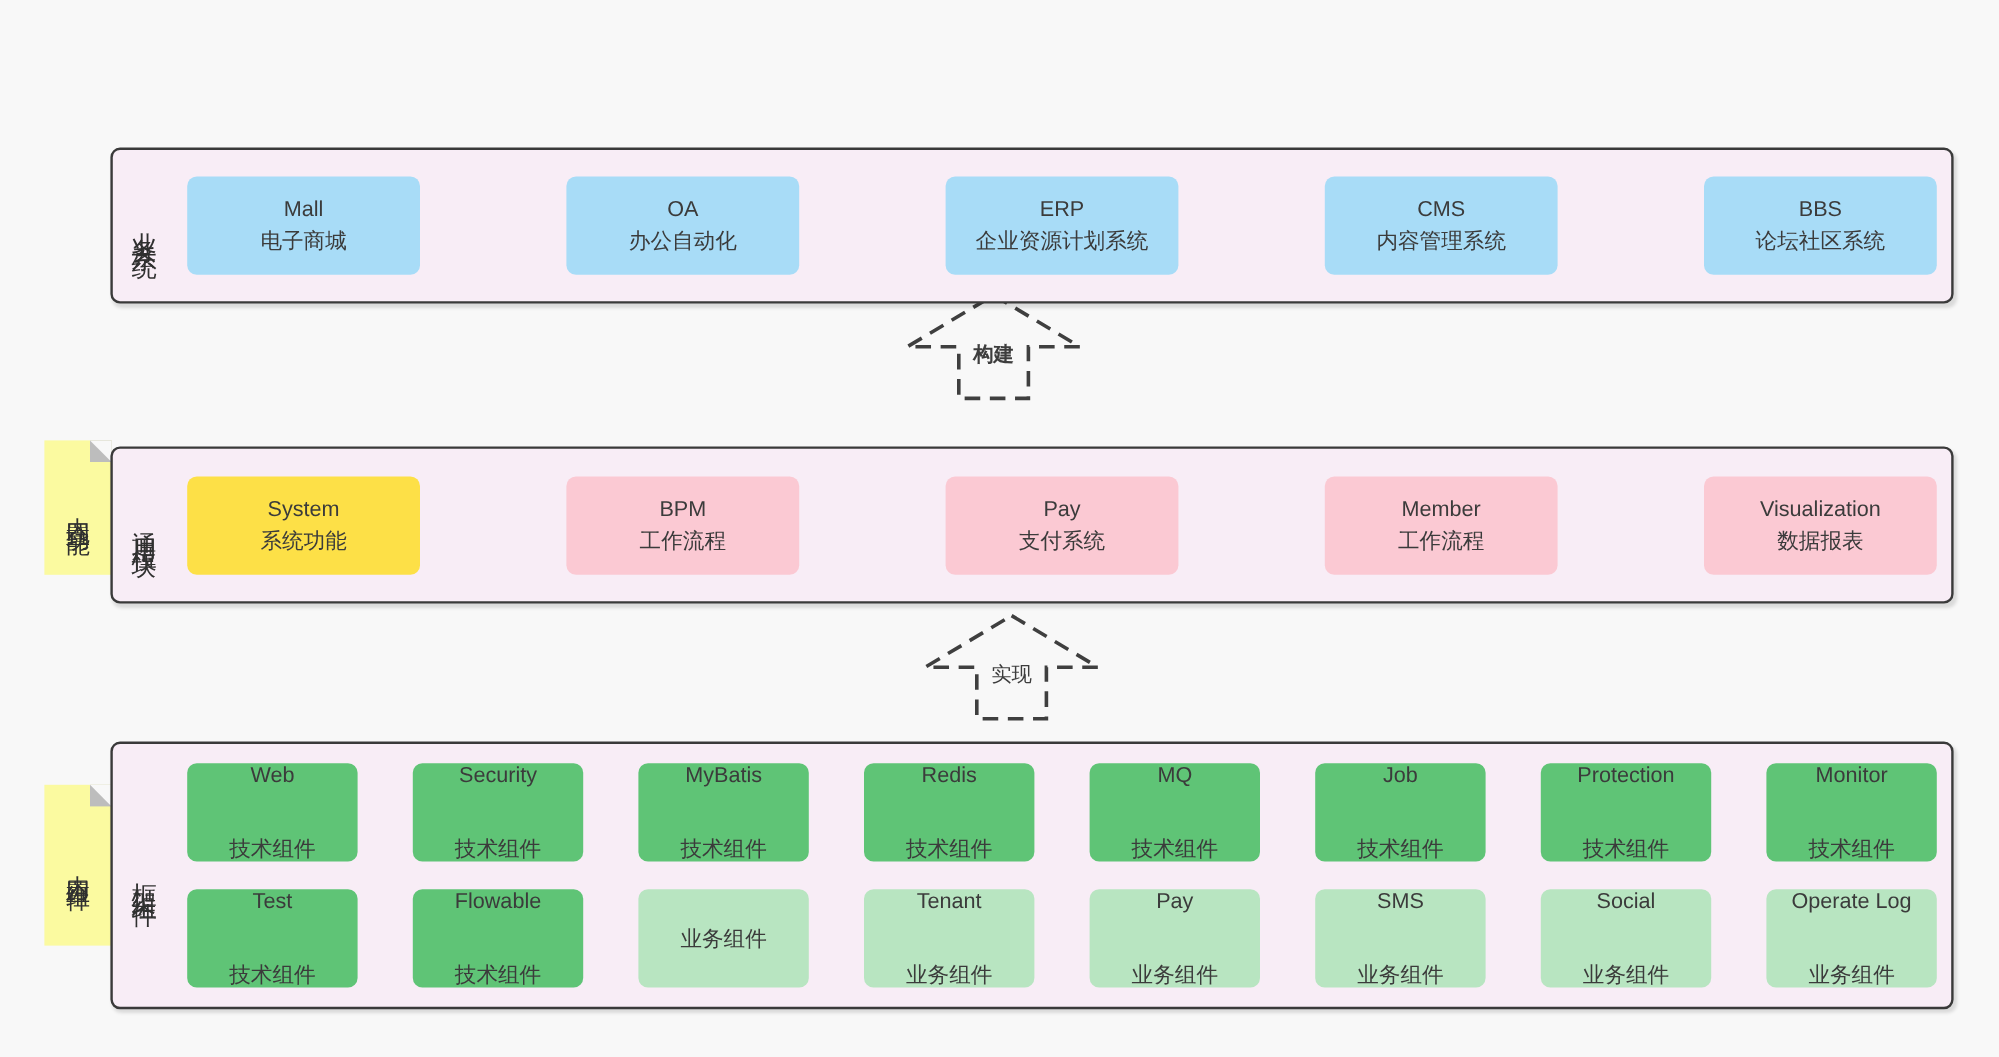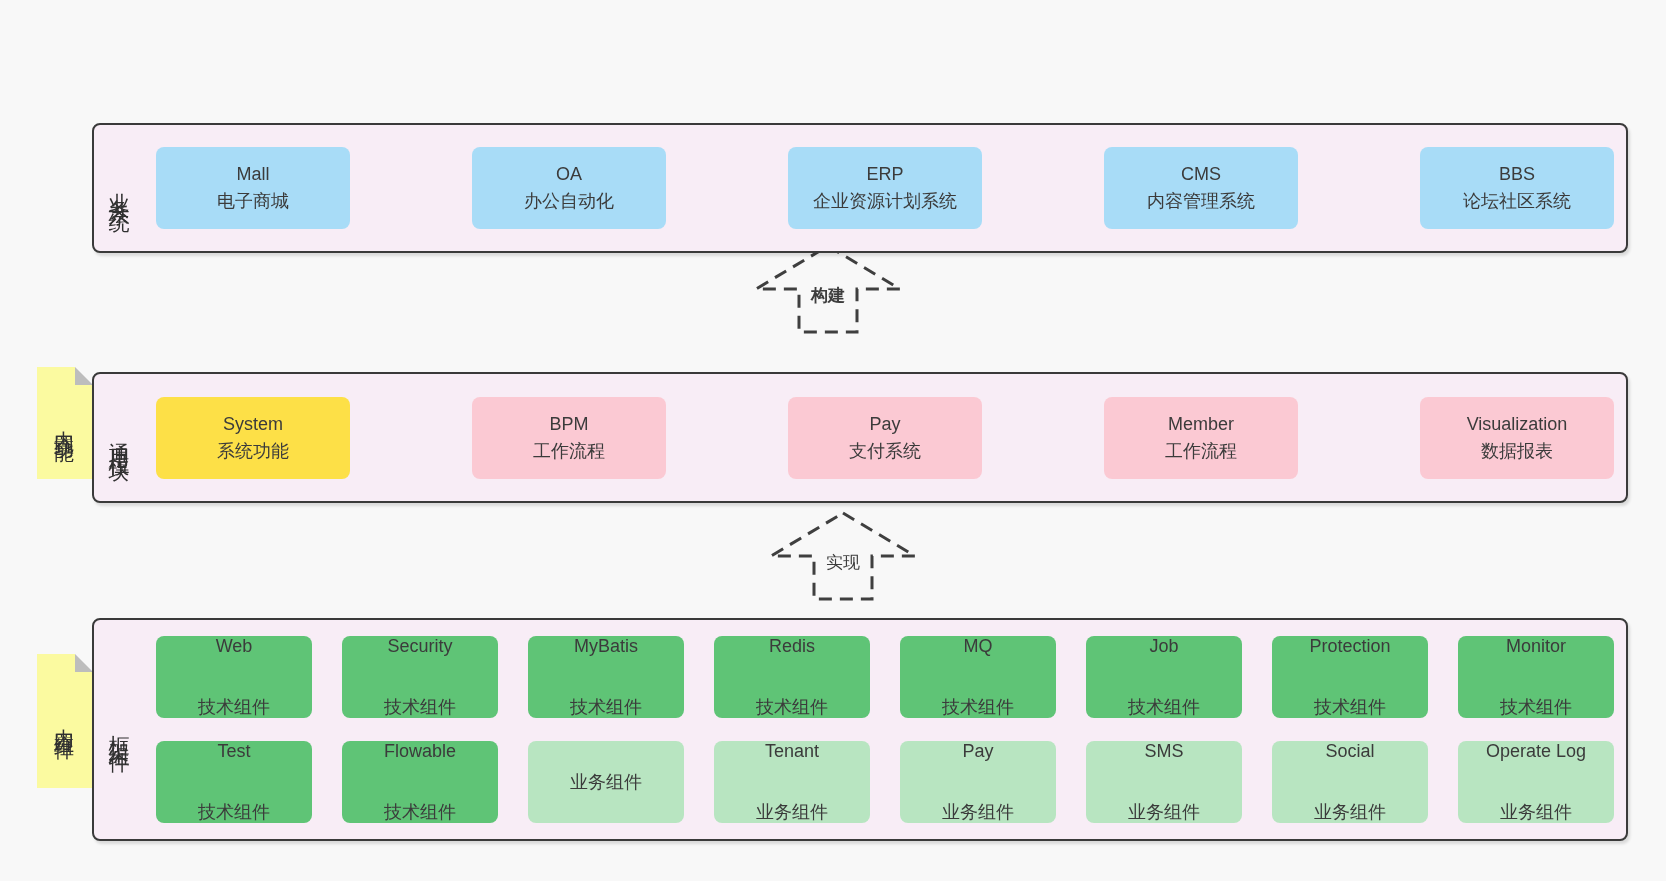--- a/index.html
+++ b/index.html
@@ -44,21 +44,21 @@
   .rows .boxes{padding:0;}
 
   
   .box{
     height:82px;border-radius:8px;
     display:flex;flex-direction:column;justify-content:center;align-items:center;
     text-align:center;font-size:18px;line-height:27px;color:#3b3b3b;
     box-sizing:border-box;padding:0 6px;
   }
   .box-w6{width:194px;}
-  .box-w8{width:156px;gap:34px;}
+  .box-w8{width:142px;gap:34px;}
   .blue{background:#a8dcf7;}
   .red{background:#fde047;}
   .pink{background:#fbc9d3;}
   .g-dark{background:#5fc476;}
   .g-light{background:#b8e5c1;}
 
   
   .sticky{
     position:absolute;left:37px;width:56px;
     background:#fbfaa0;

